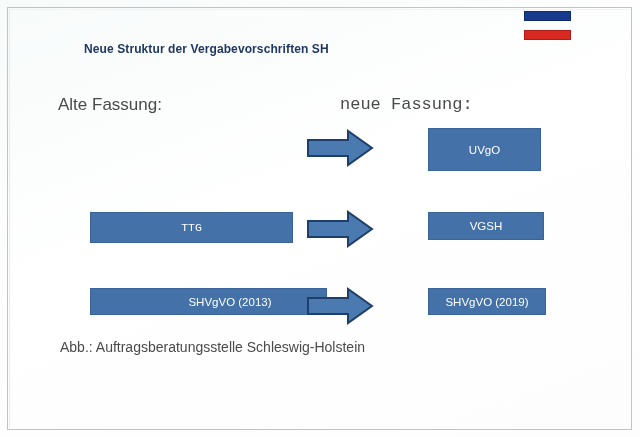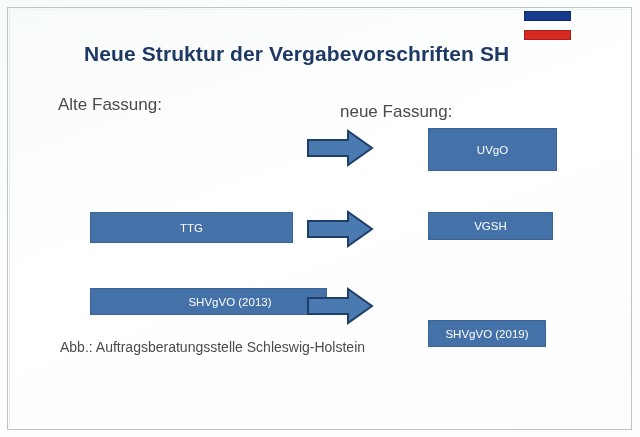--- a/index.html
+++ b/index.html
@@ -68,60 +68,60 @@
   .flag-bar.red {
     top: 19px;
     background: #d72822;
     border: 1px solid #ae1c17;
   }
 
   #title {
     position: absolute;
     left: 84px;
     top: 42px;
-    font-size: 21px;
+    font-size: 12px;
     font-weight: bold;
     color: #1f3864;
     letter-spacing: 0.1px;
     white-space: nowrap;
     text-align: center;
   }
 
   .col-label {
     position: absolute;
     font-size: 17px;
     color: #4a4a4a;
     white-space: nowrap;
   }
   #label-old { left: 58px; top: 95px; }
-  #label-new { left: 340px; top: 102px; }
+  #label-new { left: 340px; top: 95px; font-family: Liberation Mono, monospace; }
 
   .flow-box {
     position: absolute;
     background: #4472a8;
     border: 1px solid #3a639a;
     color: #ffffff;
     font-size: 11.5px;
     display: flex;
     align-items: center;
     justify-content: center;
     box-sizing: border-box;
     white-space: pre;
     text-align: center;
   }
 
   
   #box-vola   { left: 90px;  top: 128px; width: 203px; height: 40px; }
-  #box-uvgo   { left: 428px; top: 128px; width: 129px; height: 43px; }
+  #box-uvgo   { left: 428px; top: 128px; width: 113px; height: 43px; }
   
-  #box-ttg    { left: 90px;  top: 212px; width: 203px; height: 31px; }
-  #box-vgsh   { left: 428px; top: 212px; width: 125px; height: 28px; }
+  #box-ttg    { left: 90px;  top: 212px; width: 203px; height: 31px; font-family: Liberation Mono, monospace; }
+  #box-vgsh   { left: 428px; top: 212px; width: 116px; height: 28px; }
   
   #box-shvgvo-2013 { left: 90px;  top: 288px; width: 237px; height: 27px; padding-left: 43px; }
-  #box-shvgvo-2019 { left: 428px; top: 288px; width: 118px; height: 27px; margin-top: 32px; }
+  #box-shvgvo-2019 { left: 428px; top: 288px; width: 118px; height: 27px; }
 
   .arrow {
     position: absolute;
     width: 68px;
     height: 42px;
   }
   #arrow-1 { left: 306px; top: 127px; }
   #arrow-2 { left: 306px; top: 208px; }
   #arrow-3 { left: 306px; top: 285px; }
 

